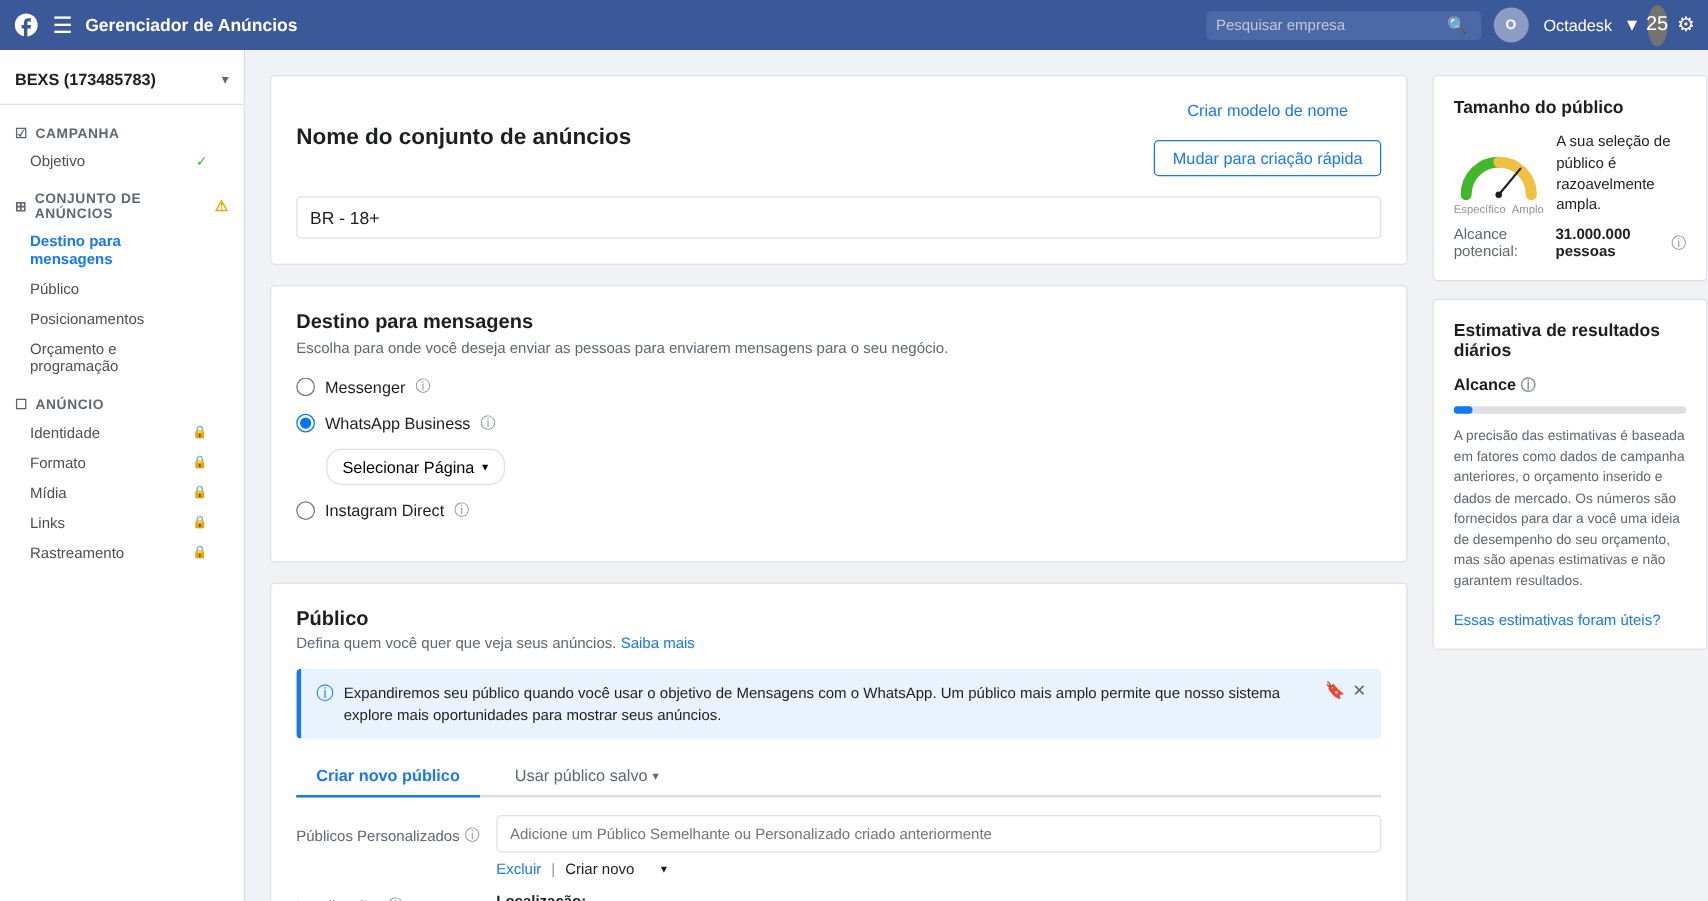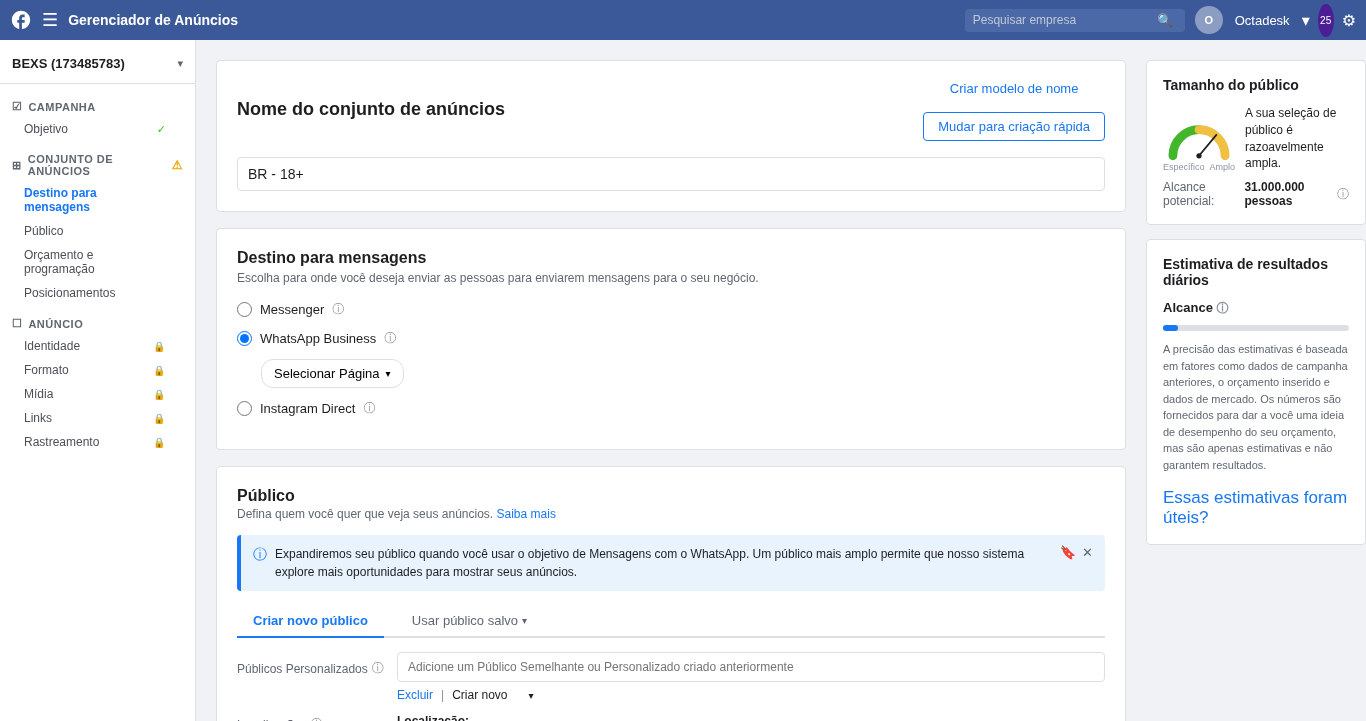--- a/index.html
+++ b/index.html
@@ -20,21 +20,21 @@
     }
     .topbar-search input {
       background: transparent; border: none; outline: none; color: white;
       font-size: 12px; width: 185px;
     }
     .topbar-search input::placeholder { color: #c0c8d8; }
     .topbar-search-icon { color: #c0c8d8; font-size: 13px; }
     .topbar-actions { display: flex; align-items: center; gap: 8px; }
     .topbar-avatar { width: 28px; height: 28px; border-radius: 50%; background: #8b9dc3; display: flex; align-items: center; justify-content: center; font-size: 11px; color: white; font-weight: bold; }
     .topbar-username { font-size: 13px; margin: 0 4px; }
-    .topbar-badge { background: #4c1d95; color: white; border-radius: 50%; width: 16px; height: 33px; font-size: 10px; display: flex; align-items: center; justify-content: center; }
+    .topbar-badge { background: #737373; color: white; border-radius: 50%; width: 16px; height: 33px; font-size: 16px; display: flex; align-items: center; justify-content: center; }
     .topbar-icon { font-size: 16px; cursor: pointer; color: white; }
 
     
     .layout { display: flex; margin-top: 40px; min-height: calc(100vh - 40px); }
 
     
     .sidebar {
       width: 196px; min-width: 196px; background: white; border-right: 1px solid #dddfe2;
       padding-top: 10px; overflow-y: auto; min-height: calc(100vh - 40px);
     }
@@ -158,21 +158,21 @@
     .gauge-labels { display: flex; justify-content: space-between; font-size: 9px; color: #8d949e; margin-top: -2px; }
     .rp-desc { font-size: 12px; color: #1c1e21; line-height: 1.4; }
     .rp-reach { font-size: 12px; color: #606770; margin-top: 8px; display: flex; align-items: center; gap: 4px; }
     .rp-reach-val { font-weight: 600; color: #1c1e21; }
 
     .rp-subtitle { font-size: 13px; font-weight: 600; margin-bottom: 8px; }
     .rp-big { font-size: 26px; font-weight: 300; color: #1c1e21; margin-bottom: 4px; }
     .rp-bar-wrap { height: 6px; background: #dddfe2; border-radius: 3px; margin-bottom: 10px; }
     .rp-bar { height: 6px; background: #1877f2; border-radius: 3px; width: 8%; }
     .rp-note { font-size: 11px; color: #606770; line-height: 1.5; }
-    .rp-link { color: #1877f2; cursor: pointer; font-size: 17px; }
+    .rp-link { color: #1877f2; cursor: pointer; font-size: 12px; }
   </style>
 </head>
 <body>
 
 <div class="topbar">
   <svg class="topbar-logo" viewBox="0 0 24 24">
       <path d="M22 12c0-5.52-4.48-10-10-10S2 6.48 2 12c0 4.84 3.44 8.87 8 9.8V15H8v-3h2V9.5C10 7.57 11.57 6 13.5 6H16v3h-2c-.55 0-1 .45-1 1v2h3v3h-3v6.95c5.05-.5 9-4.76 9-9.95z" fill="white"></path>
     </svg>
   <span class="topbar-menu-icon">☰</span>
   <span class="topbar-title">Gerenciador de Anúncios</span>
@@ -214,24 +214,24 @@
         <span>Conjunto de anúncios</span>
         <span class="sidebar-item-warning">⚠</span>
       </div>
       <div class="sidebar-item active">
         <span>Destino para mensagens</span>
       </div>
       <div class="sidebar-item">
         <span>Público</span>
       </div>
       <div class="sidebar-item">
+        <span>Posicionamentos</span>
+      </div>
+      <div class="sidebar-item">
         <span>Orçamento e programação</span>
-      </div>
-      <div class="sidebar-item">
-        <span>Posicionamentos</span>
       </div>
     </div>
 
     <div class="sidebar-section">
       <div class="sidebar-section-header">
         <span class="sidebar-section-icon">☐</span>
         <span>Anúncio</span>
       </div>
       <div class="sidebar-item">
         <span>Identidade</span>

